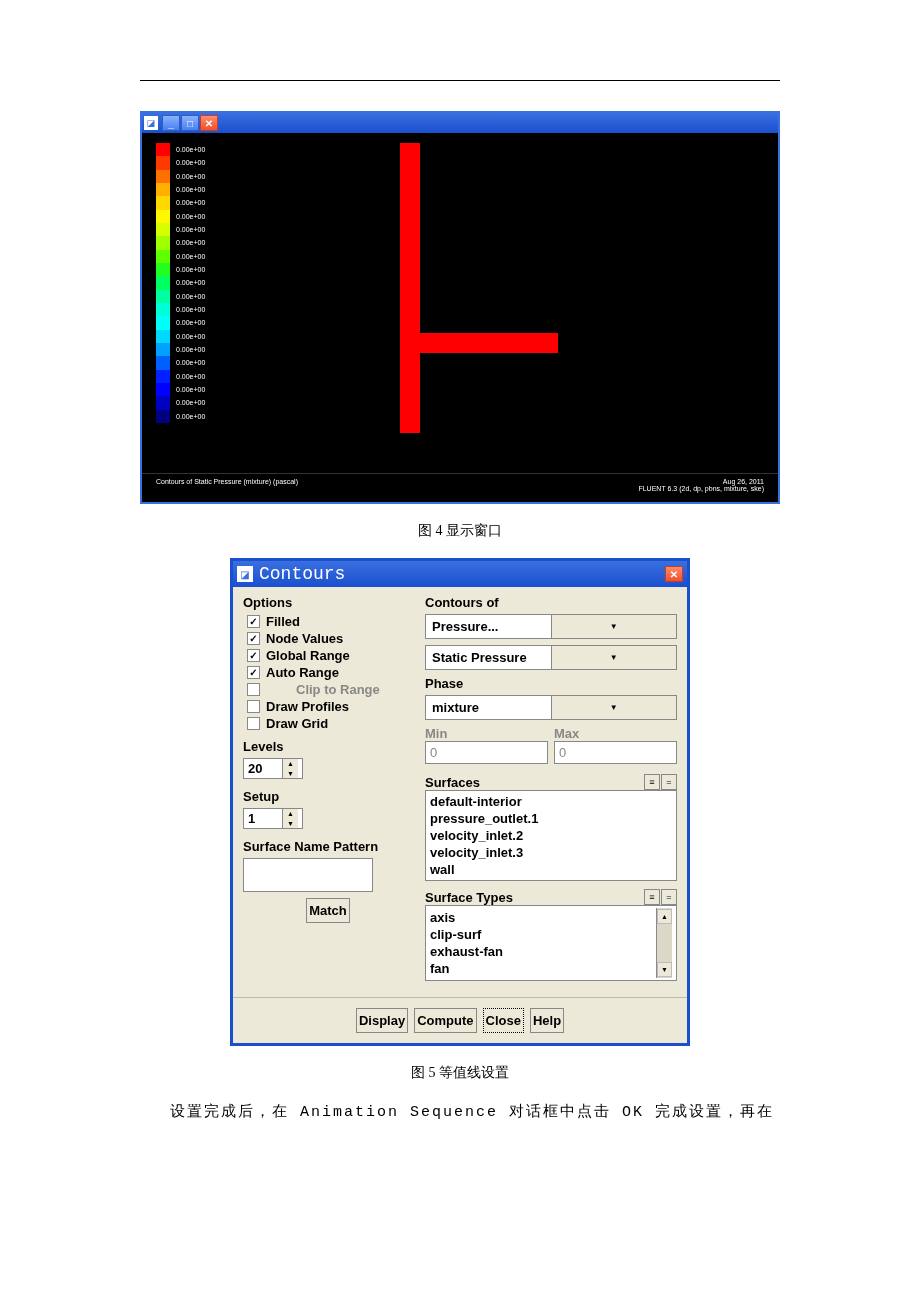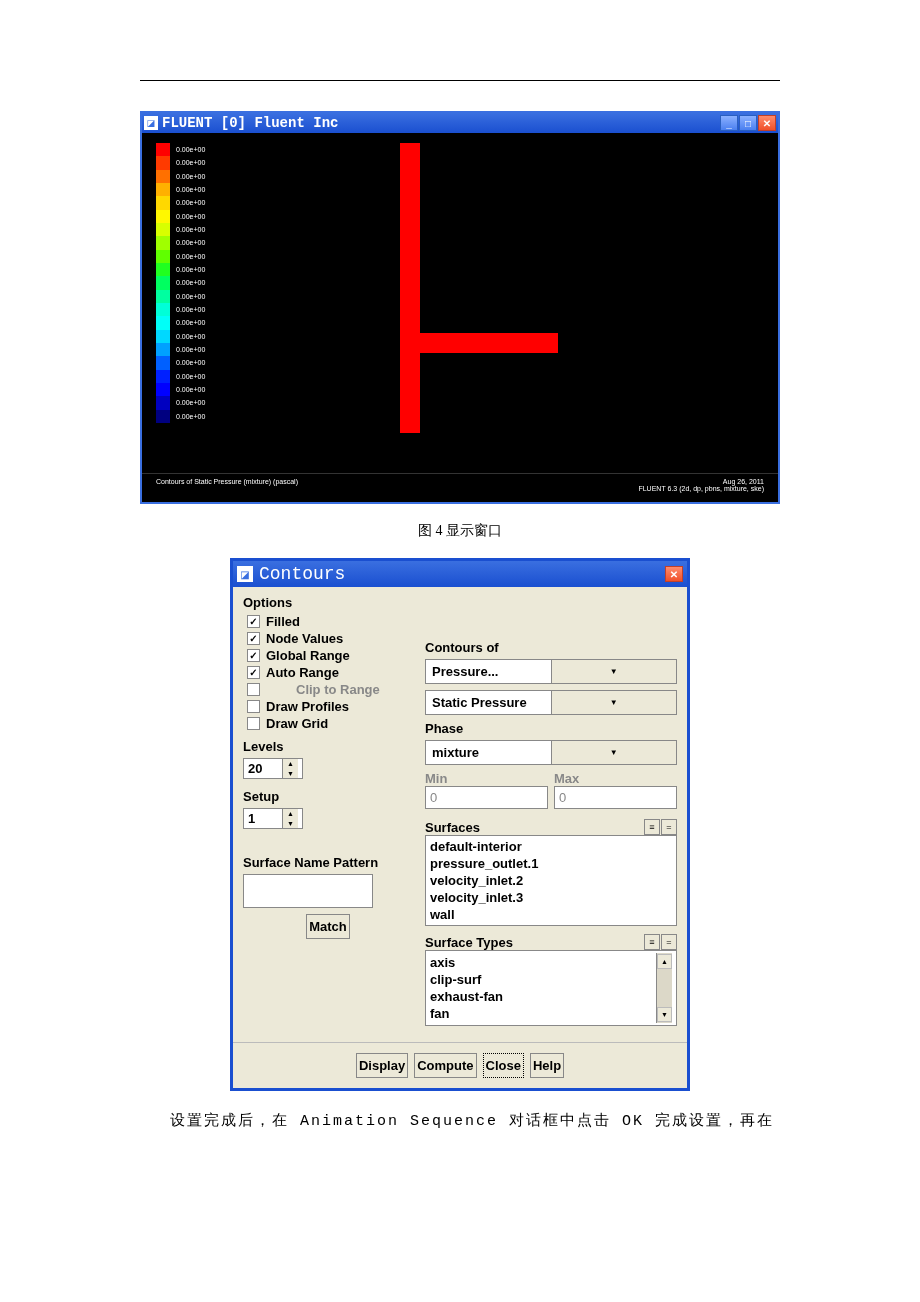--- a/index.html
+++ b/index.html
@@ -152,21 +152,21 @@
     flex: 1;
   }
   .contours-body {
     padding: 8px 10px;
     display: flex;
     gap: 12px;
     font-size: 13px;
     color: #000;
   }
   .col-left { width: 170px; }
-  .col-right { flex: 1; margin-top: 45px; }
+  .col-right { flex: 1; }
   .section-label { font-weight: bold; margin-bottom: 4px; }
   .opts { margin-left: 4px; }
   .chk {
     display: flex; align-items: center;
     gap: 6px;
     margin: 2px 0;
     font-weight: bold;
   }
   .chk.disabled { color: #888; gap: 36px; }
   .chkbox {
@@ -294,21 +294,20 @@
 </style>
 </head>
 <body>
 
 <div class="page">
   <div class="hr-top"></div>
 
   <div class="fluent-window">
     <div class="titlebar">
       <span class="titlebar-icon">◪</span>
-      <span class="titlebar-text">FLUENT [0] Fluent Inc</span>
       <div class="winbtns">
         <div class="winbtn">_</div>
         <div class="winbtn">□</div>
         <div class="winbtn close">✕</div>
       </div>
     </div>
     <div class="fluent-body">
       <div class="colorbar-area">
         <div class="colorbar" id="colorbar">
             <div class="seg" style="background: rgb(255, 0, 0);"></div>
@@ -427,21 +426,21 @@
             <div class="spin">
               <input value="1" style="">
               <div class="arrows">
                   <span>▲</span>
                   <span>▼</span>
                 </div>
             </div>
           </div>
         </div>
 
-        <div style="margin-top:26px">
+        <div style="margin-top:10px">
           <div class="section-label">Surface Name Pattern</div>
           <input class="textfield" style="">
           <div style="text-align:center; margin-top:6px">
             <button class="btn">Match</button>
           </div>
         </div>
       </div>
 
       <div class="col-right">
         <div class="section-label">Contours of</div>
@@ -504,15 +503,16 @@
       </div>
     </div>
     <div class="dialog-btns">
       <button class="btn">Display</button>
       <button class="btn">Compute</button>
       <button class="btn" style="border:1px dotted #000">Close</button>
       <button class="btn">Help</button>
     </div>
   </div>
 
+  <div class="caption">图 5 等值线设置</div>
 
   <div class="body-text">设置完成后，在 Animation Sequence 对话框中点击 OK 完成设置，再在</div>
 </div>
 
 </body></html>

